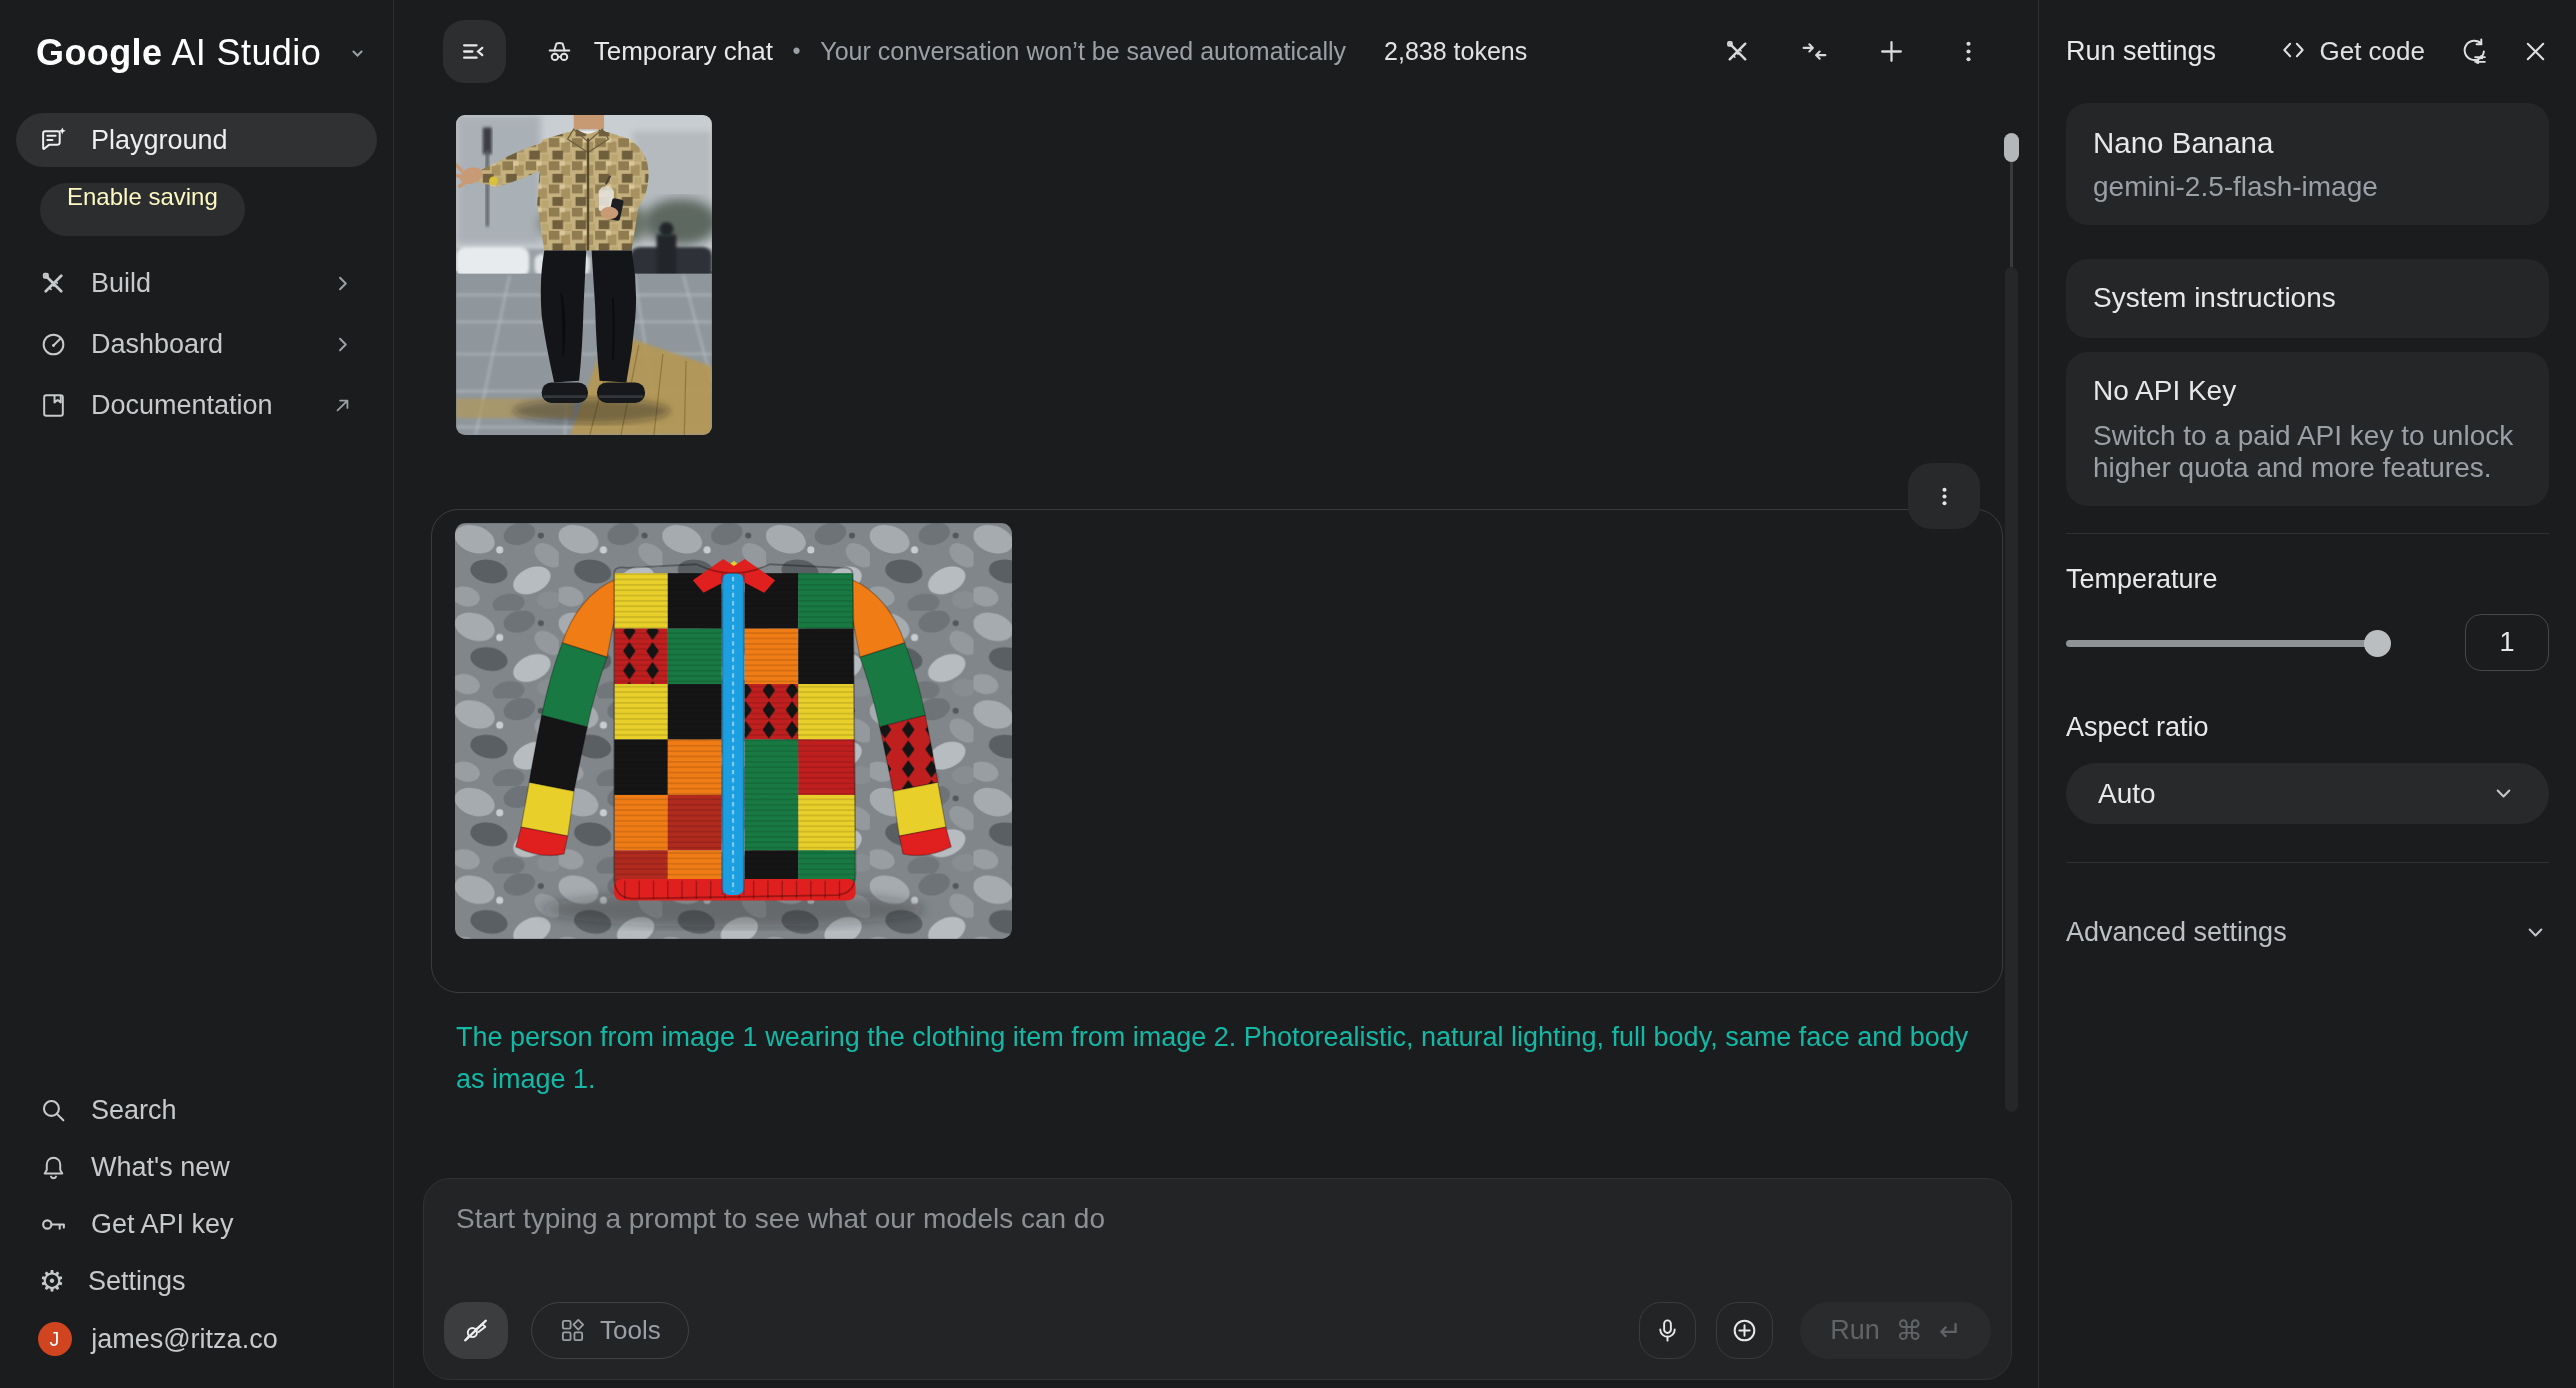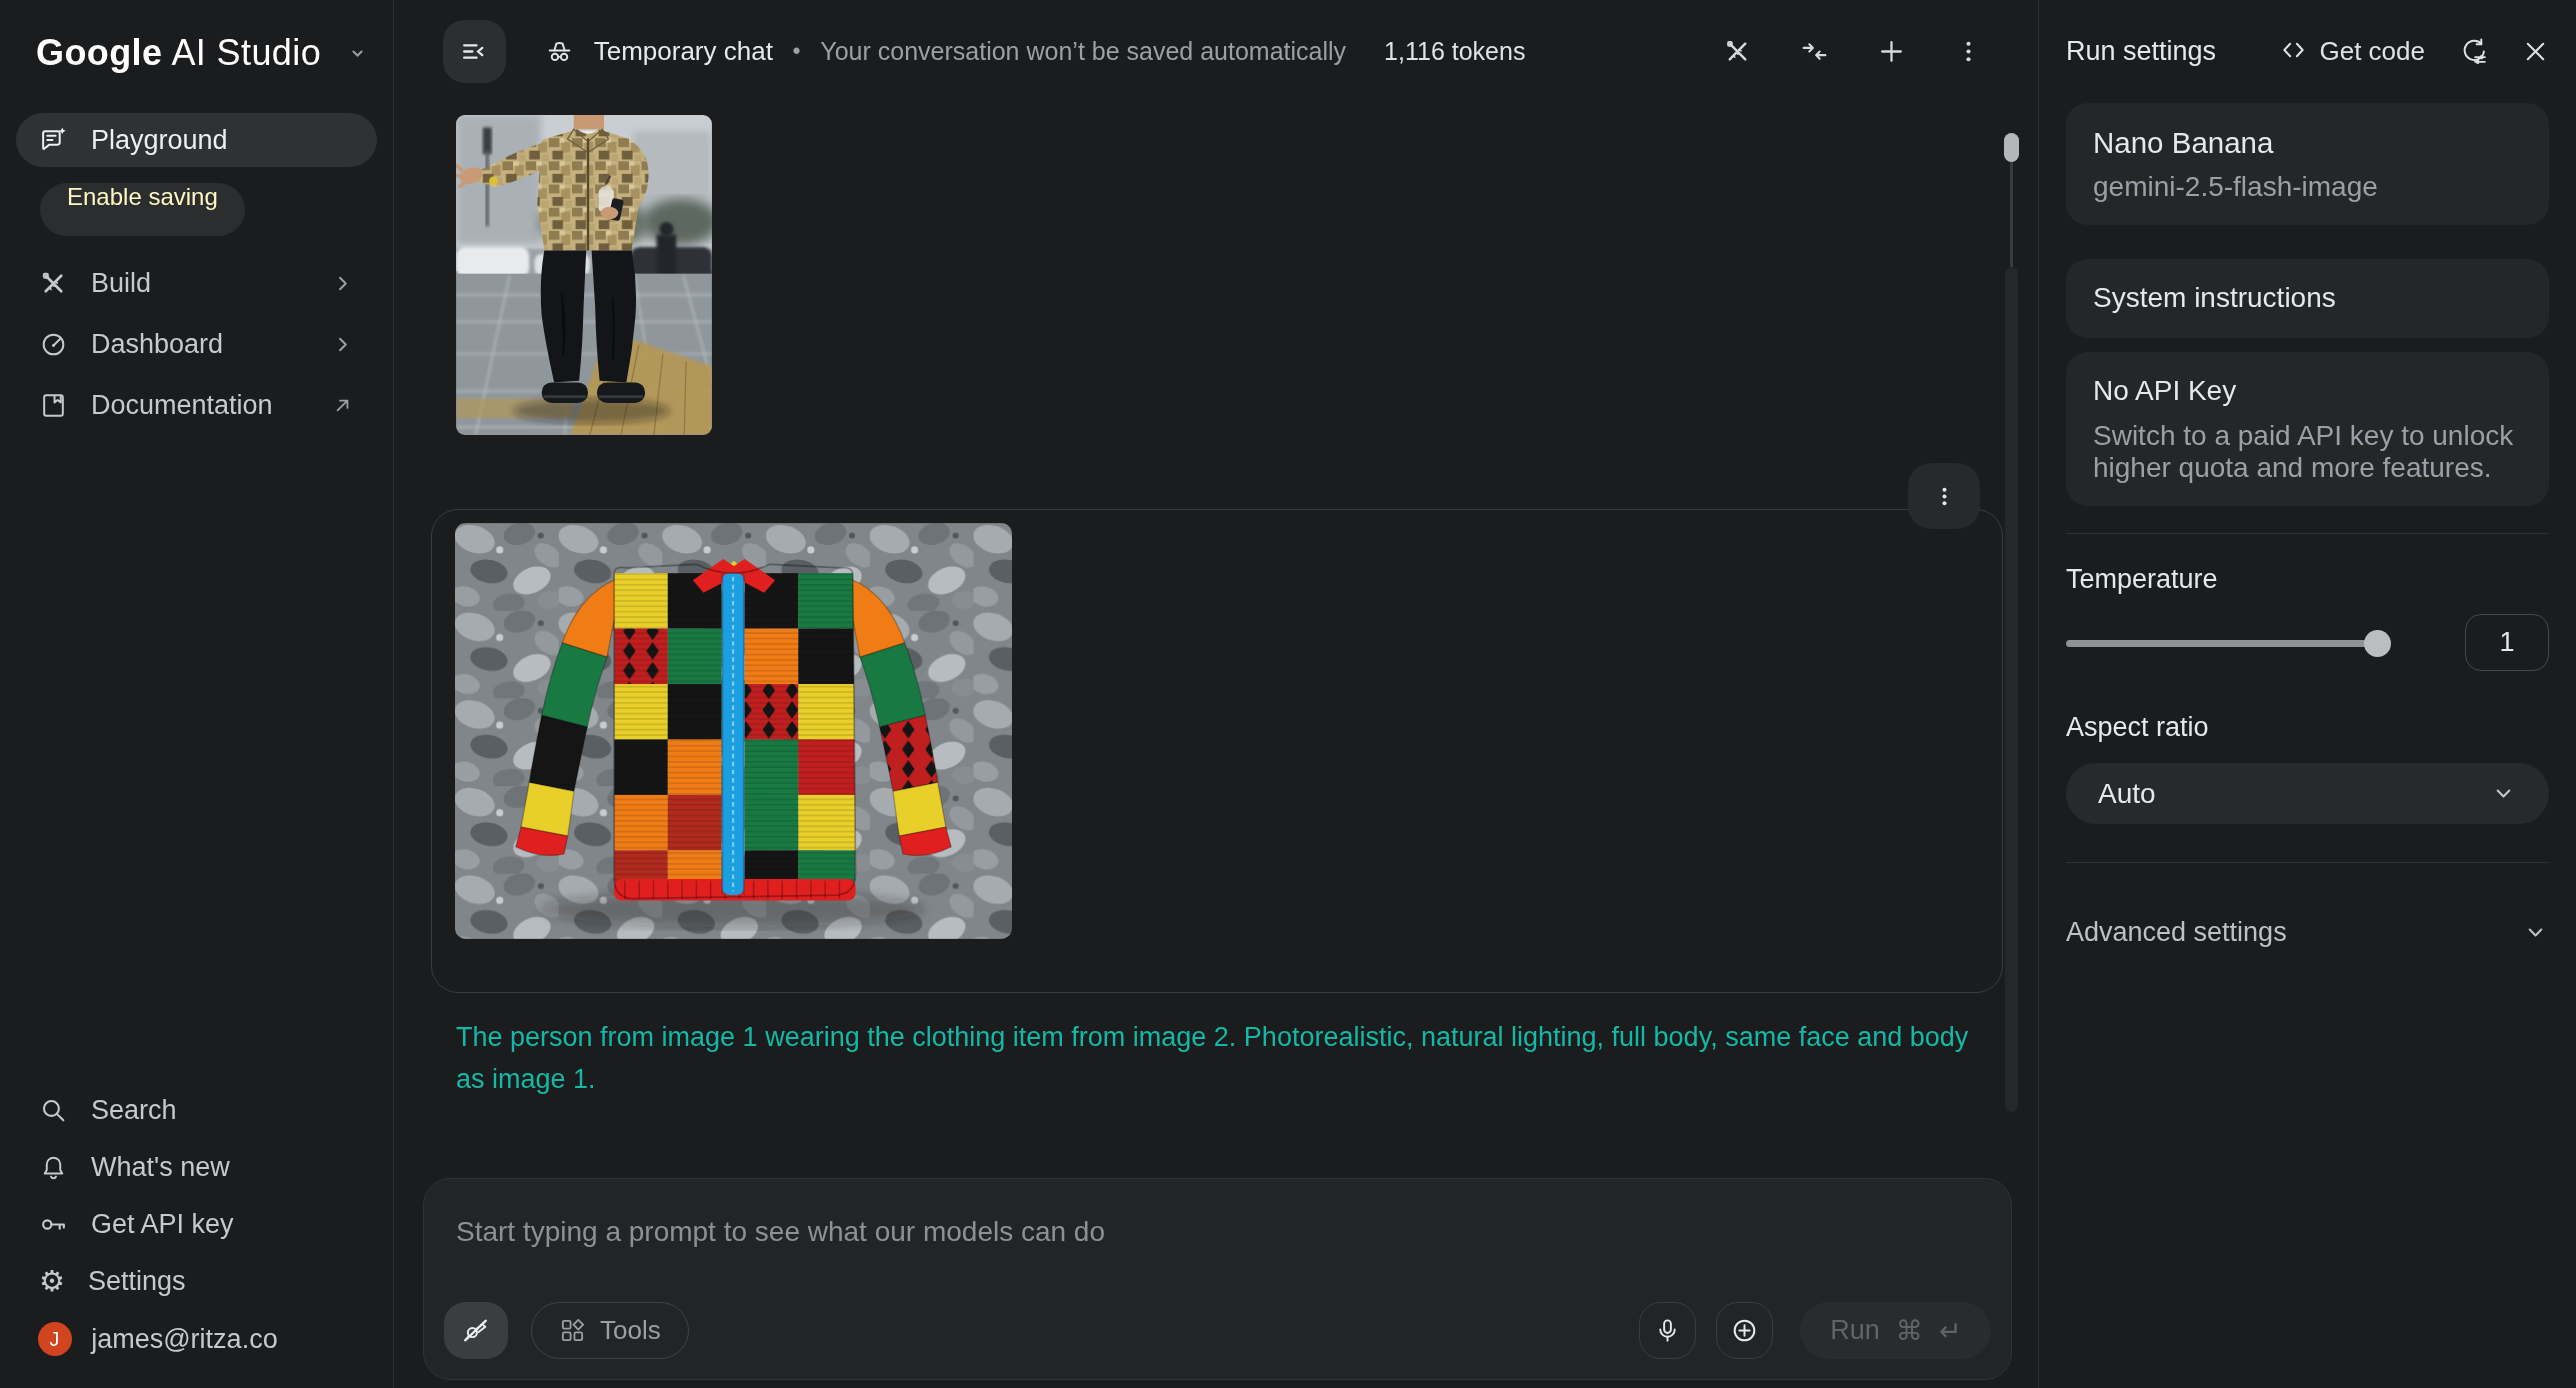--- a/index.html
+++ b/index.html
@@ -36,21 +36,21 @@
   .tb-icons { margin-left:auto; display:flex; align-items:center; gap:38px; }
   .icon-btn { width:39px; height:39px; display:flex; align-items:center; justify-content:center; color:#d7d9db; cursor:pointer; }
 
   .person-img { position:absolute; left:62px; top:115px; width:256px; height:320px; border-radius:9px; overflow:hidden; cursor:pointer; }
   .sweater-card { position:absolute; left:37px; top:509px; width:1572px; height:484px; border:1.8px solid #3a3c3e; border-radius:27px; }
   .sweater-img { position:absolute; left:23px; top:13.4px; width:557px; height:416px; border-radius:10.7px; overflow:hidden; cursor:pointer; }
   .card-menu { position:absolute; left:1514px; top:463px; width:72px; height:66px; border-radius:23px; background:#28292b; display:flex; align-items:center; justify-content:center; cursor:pointer; }
   .prompt { position:absolute; left:62px; top:1016px; width:1542px; font-size:27px; line-height:42px; color:#14b8a6; cursor:text; }
 
   .composer { position:absolute; left:29px; top:1178px; width:1589px; height:202px; background:#232425; border:1.8px solid #303234; border-radius:27px; }
-  .composer textarea { position:absolute; left:32px; top:37px; width:1342px; height:77px; background:transparent; border:none; outline:none; resize:none; font-family:"Liberation Sans", sans-serif; font-size:28px; color:#e8eaed; }
+  .composer textarea { position:absolute; left:32px; top:24px; width:1342px; height:77px; background:transparent; border:none; outline:none; resize:none; font-family:"Liberation Sans", sans-serif; font-size:28px; color:#e8eaed; }
   .composer textarea::placeholder { color:#8d9195; }
   .composer-row { position:absolute; left:19.7px; right:19.7px; bottom:19.7px; height:57px; display:flex; align-items:center; }
   .pen-btn { width:64px; height:57px; border-radius:21.5px; background:#3b3d3e; display:flex; align-items:center; justify-content:center; color:#eceeef; cursor:pointer; }
   .tools-btn { height:57px; margin-left:23px; padding:0 27px; border:1.8px solid #404244; border-radius:29px; display:flex; align-items:center; gap:14.3px; color:#9aa0a6; font-size:26px; cursor:pointer; }
   .row-spacer { flex:1; }
   .round-btn { width:57px; height:57px; border:1.8px solid #3a3c3d; border-radius:21.5px; display:flex; align-items:center; justify-content:center; color:#e6e8ea; cursor:pointer; margin-left:19.7px; }
   .run-btn { height:57px; margin-left:27px; padding:0 30px; background:#2a2b2c; border-radius:29px; display:flex; align-items:center; gap:16px; color:#616467; font-size:27px; cursor:pointer; }
   .kbd { font-family:"DejaVu Sans", sans-serif; font-size:27px; color:#616467; }
 
   .scroll-thumb { position:absolute; left:1610px; top:133px; width:15px; height:29px; border-radius:8px; background:#b4b7b9; cursor:grab; }
@@ -222,21 +222,21 @@
           <path d="M4.5 13 H23.5"></path>
             <path d="M9 13 L11 6.5 Q14 5 17 6.5 L19 13"></path>
           <circle cx="9.6" cy="19.2" r="3.1"></circle>
             <circle cx="18.4" cy="19.2" r="3.1"></circle>
             <path d="M12.7 19.2 H15.3"></path>
         </svg>
       </span>
       <span class="tc-title">Temporary chat</span>
       <span class="tc-dot">•</span>
       <span class="tc-notice">Your conversation won’t be saved automatically</span>
-      <span class="tokens">1,116 tokens</span>
+      <span class="tokens">2,838 tokens</span>
       <div class="tb-icons">
         <span class="icon-btn">
           <svg width="29" height="29" viewBox="0 0 28 28" fill="none" stroke="currentColor" stroke-width="2.4" stroke-linecap="round">
             <path d="M6.5 21.5 L21.5 6.5"></path>
               <path d="M6.5 6.5 L21.5 21.5"></path>
             <path d="M10 18 l1.5 1.5 M13 15 l1.5 1.5 M16 12 l1.5 1.5" stroke-width="1.5"></path>
             <rect x="4.8" y="4.8" width="3.8" height="3.8" rx="1" stroke-width="1.7"></rect>
           </svg>
         </span>
         <span class="icon-btn">

